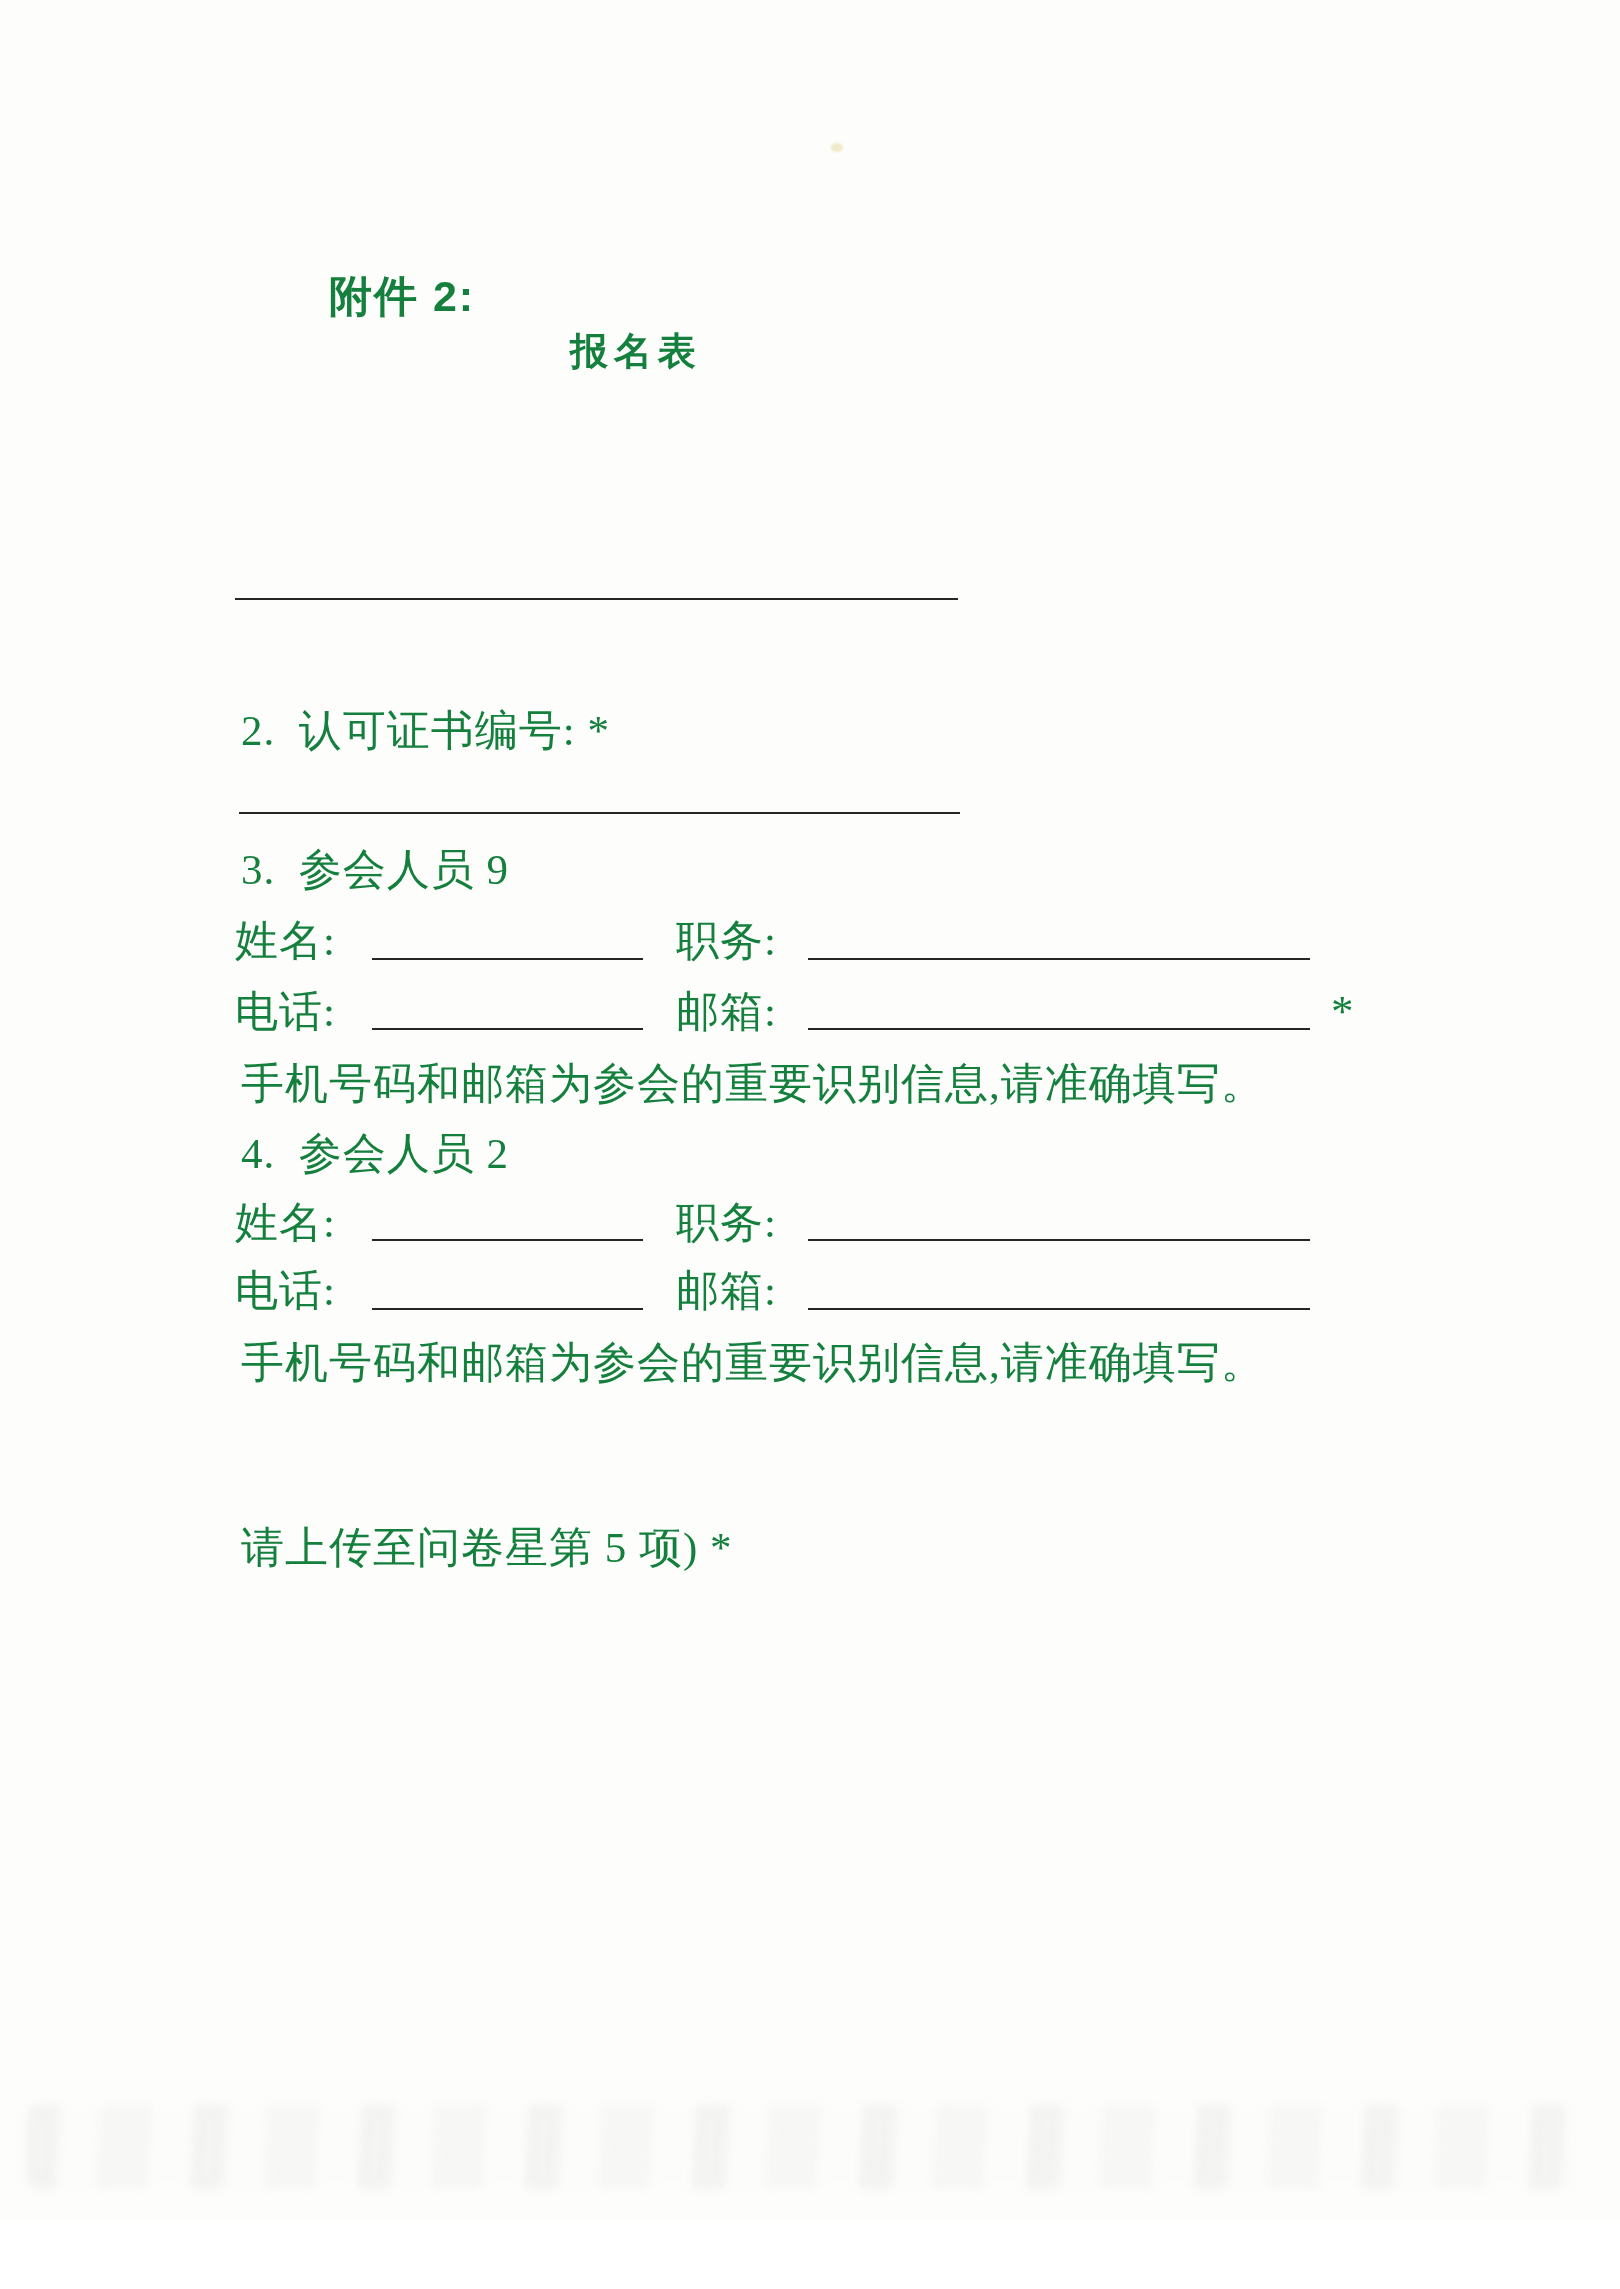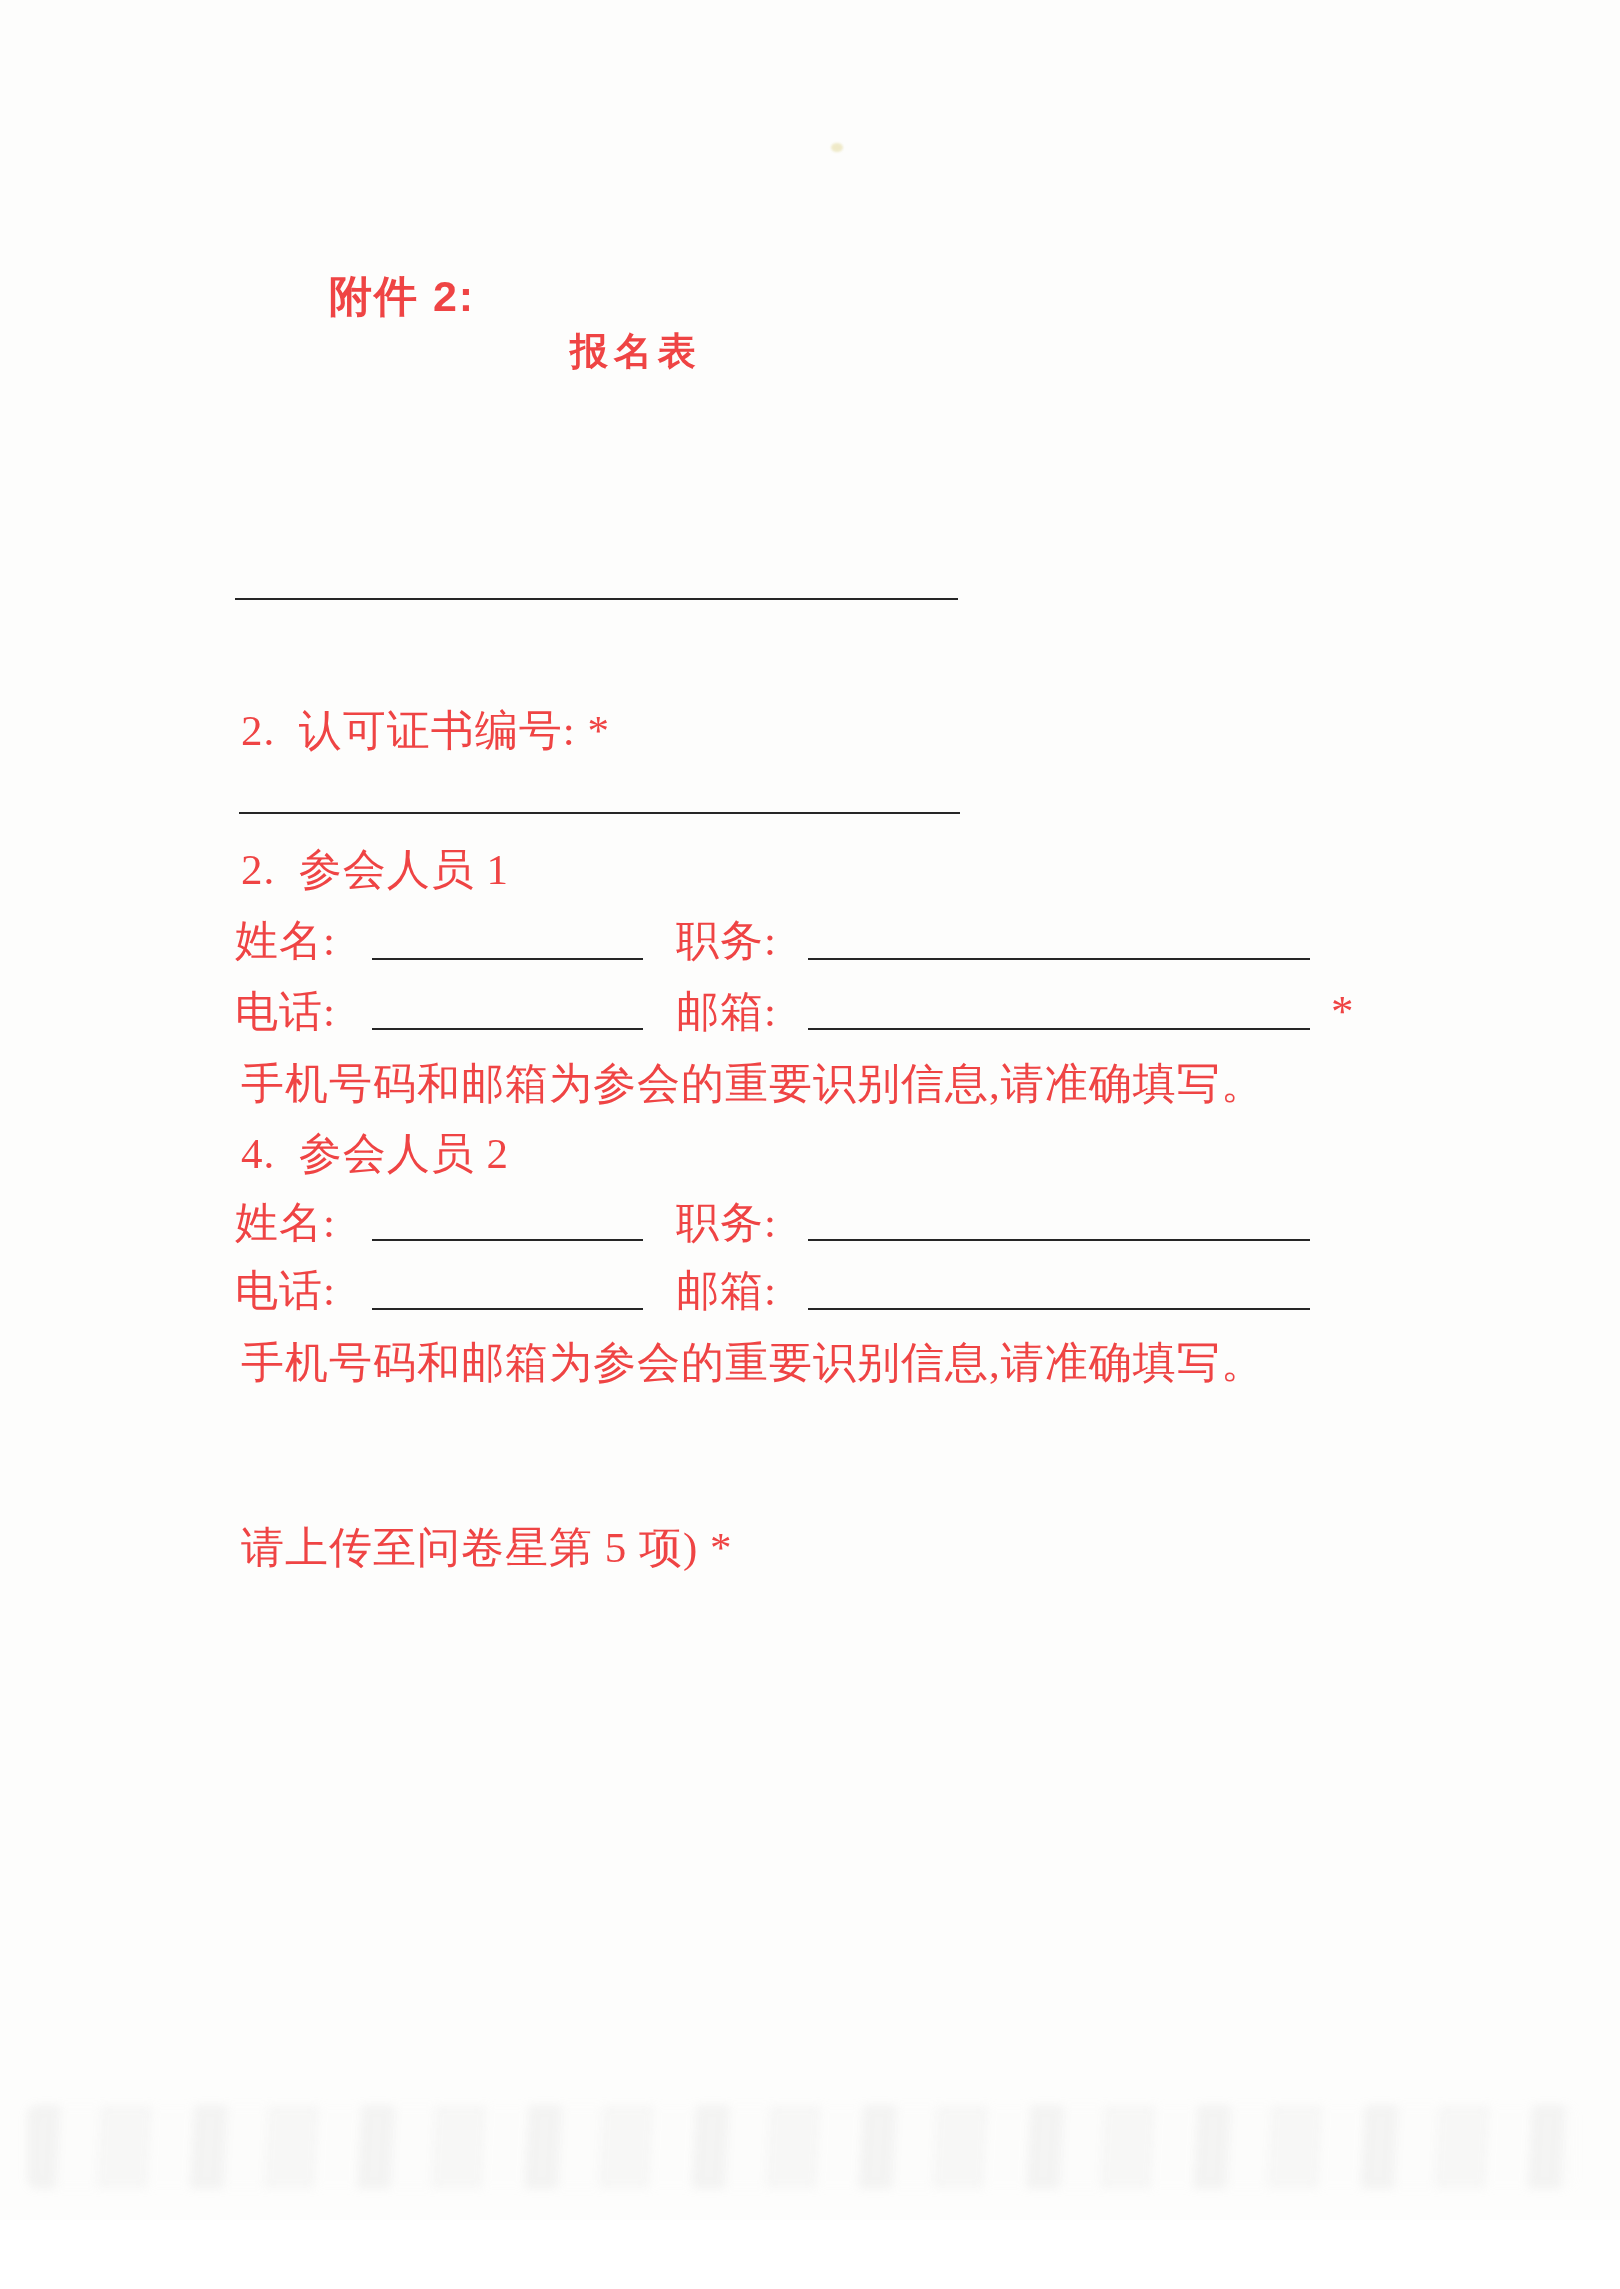--- a/index.html
+++ b/index.html
@@ -4,21 +4,21 @@
 <style>
   * { margin: 0; padding: 0; box-sizing: border-box; }
   html, body { background: #ffffff; }
   .page {
     position: relative;
     width: 1620px;
     height: 2220px;
     background: #fdfdfc;
     overflow: hidden;
     font-family: "Liberation Serif", "DejaVu Serif", serif;
-    color: #ef4444;
+    color: #15803d;
   }
   .line {
     position: absolute;
     font-size: 43px;
     line-height: 1.18;
     white-space: pre;
     letter-spacing: 1px;
   }
   .heading {
     font-family: "Liberation Sans", "DejaVu Sans", sans-serif;
@@ -81,21 +81,21 @@
 
   <div class="blank" style="left:235px; top:598px; width:723px;">
     <span></span>
   </div>
 
   <div class="line" style="left:241px; top:706px;">2.  认可证书编号: *</div>
   <div class="blank" style="left:239px; top:812px; width:721px;">
     <span></span>
   </div>
 
-  <div class="line" style="left:241px; top:845px;">2.  参会人员 1</div>
+  <div class="line" style="left:241px; top:845px;">3.  参会人员 9</div>
 
   <div class="line" style="left:235px; top:916px;">姓名:</div>
   <div class="blank" style="left:372px; top:958px; width:271px;">
     <span></span>
   </div>
   <div class="line" style="left:676px; top:916px;">职务:</div>
   <div class="blank" style="left:808px; top:958px; width:502px;">
     <span></span>
   </div>
 

